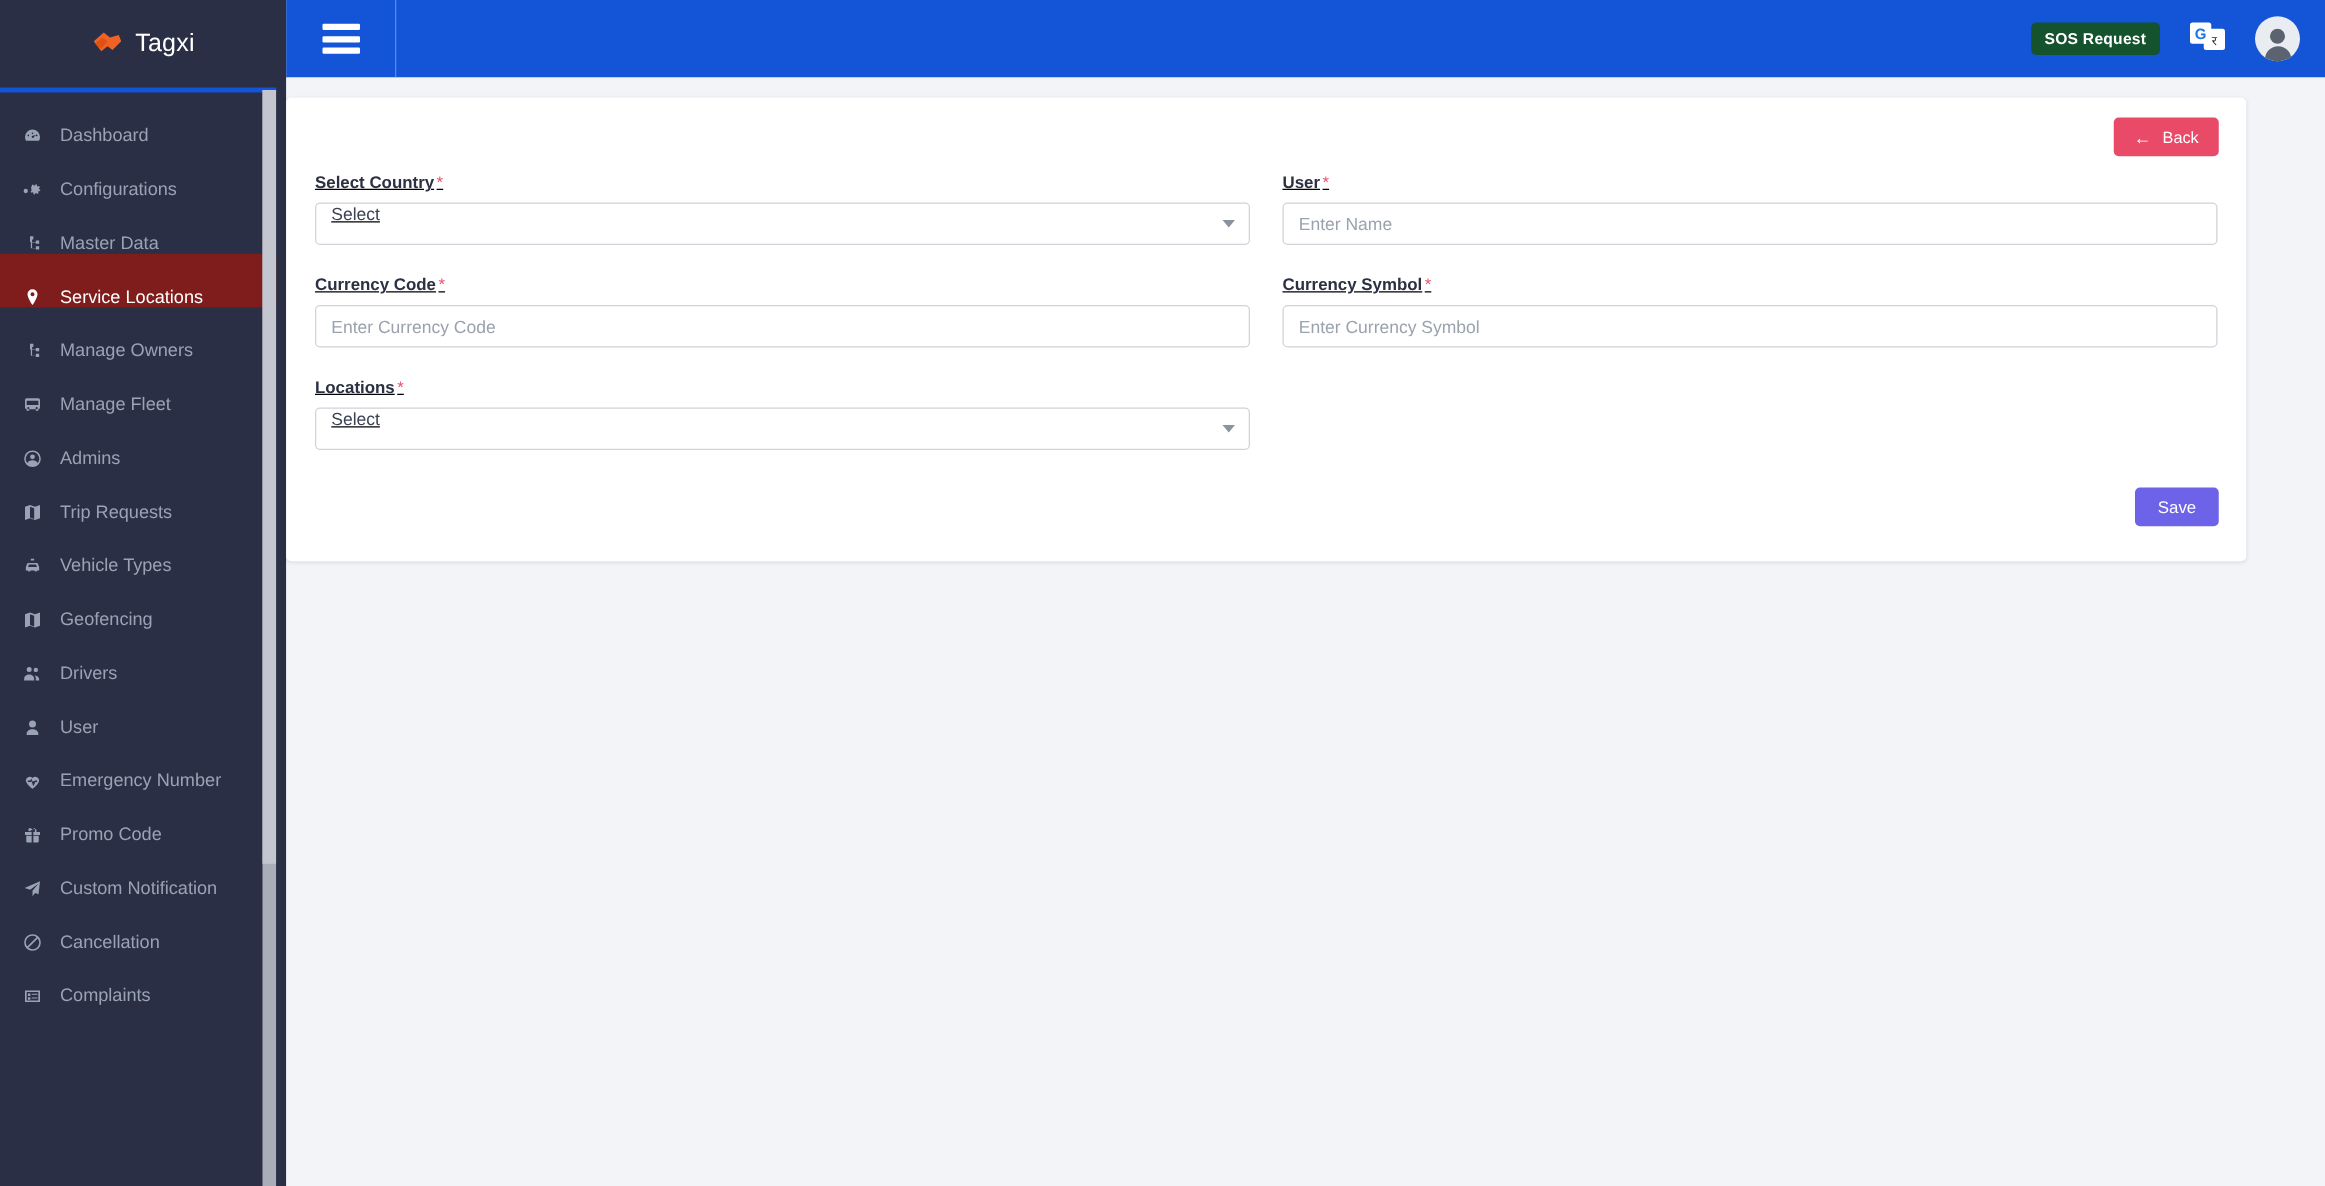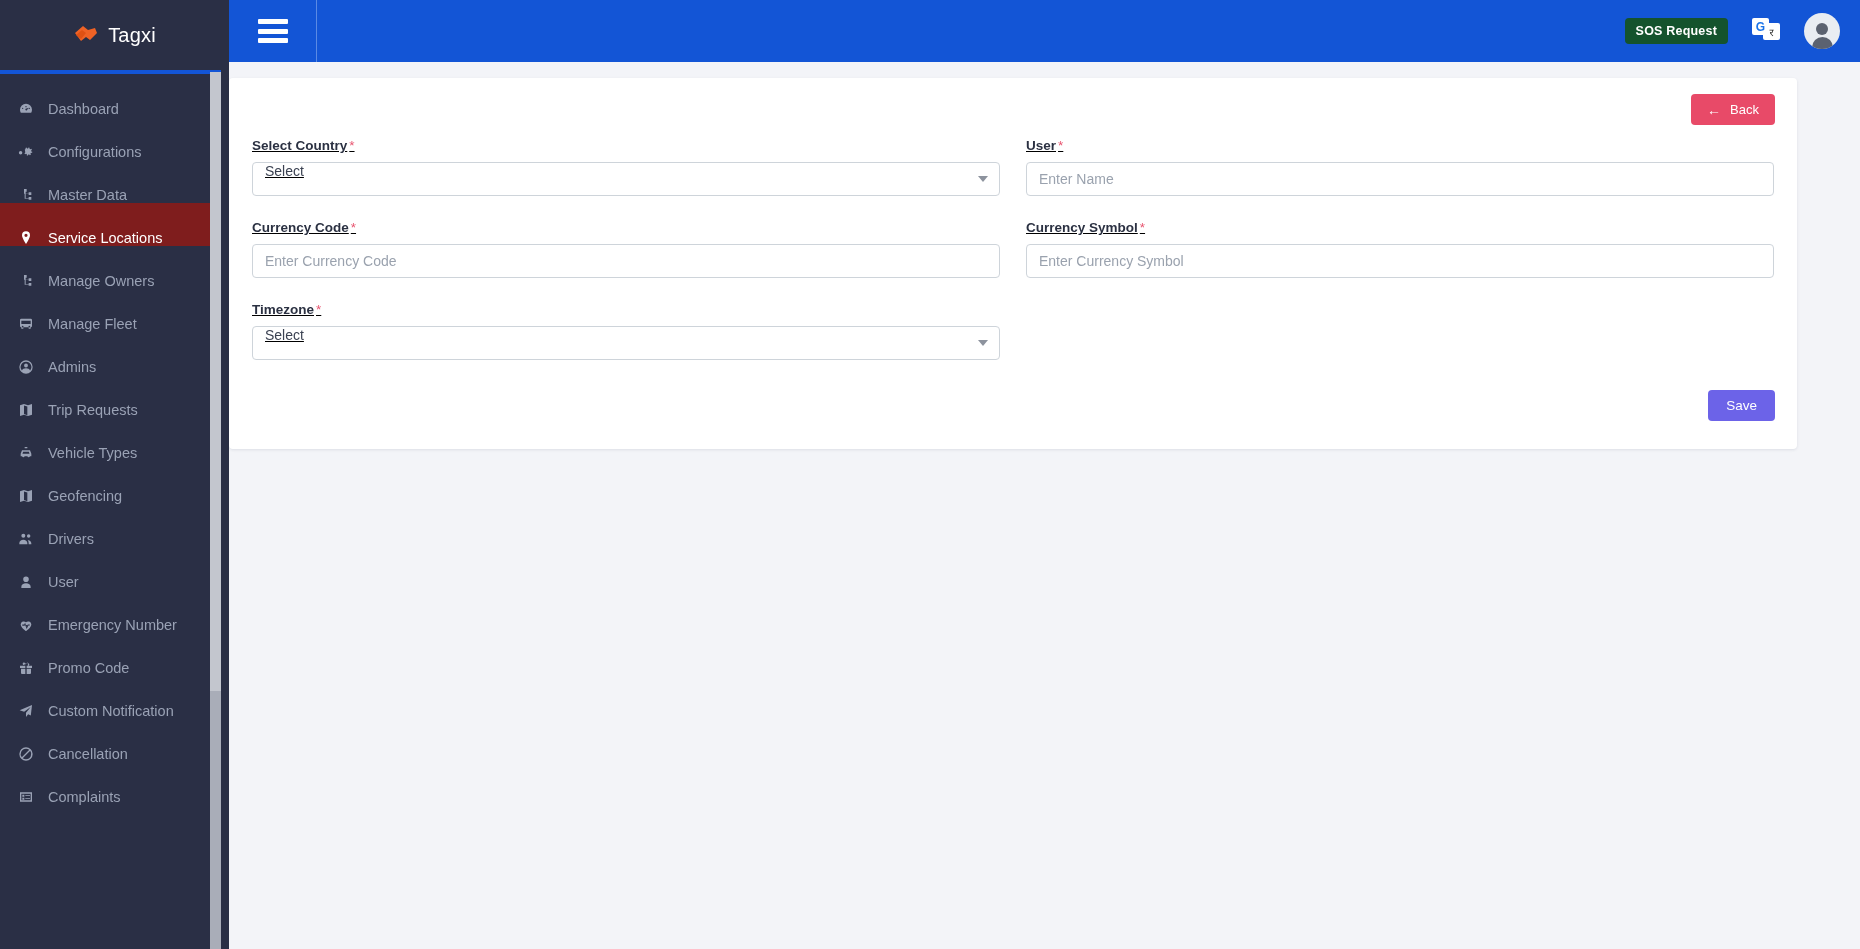--- a/index.html
+++ b/index.html
@@ -382,21 +382,21 @@
 
         <div class="field">
           <label class="field-label">
             <span>Currency Symbol</span><span class="req">*</span>
           </label>
           <input class="control" type="text" placeholder="Enter Currency Symbol" style="">
         </div>
 
         <div class="field">
           <label class="field-label">
-            <span>Timezone</span><span class="req">*</span>
+            <span>Locations</span><span class="req">*</span>
           </label>
           <div class="select-box">
             <span>Select</span>
             <span class="select-caret"></span>
           </div>
         </div>
         <div class="spacer-cell"></div>
 
       </div>
 

